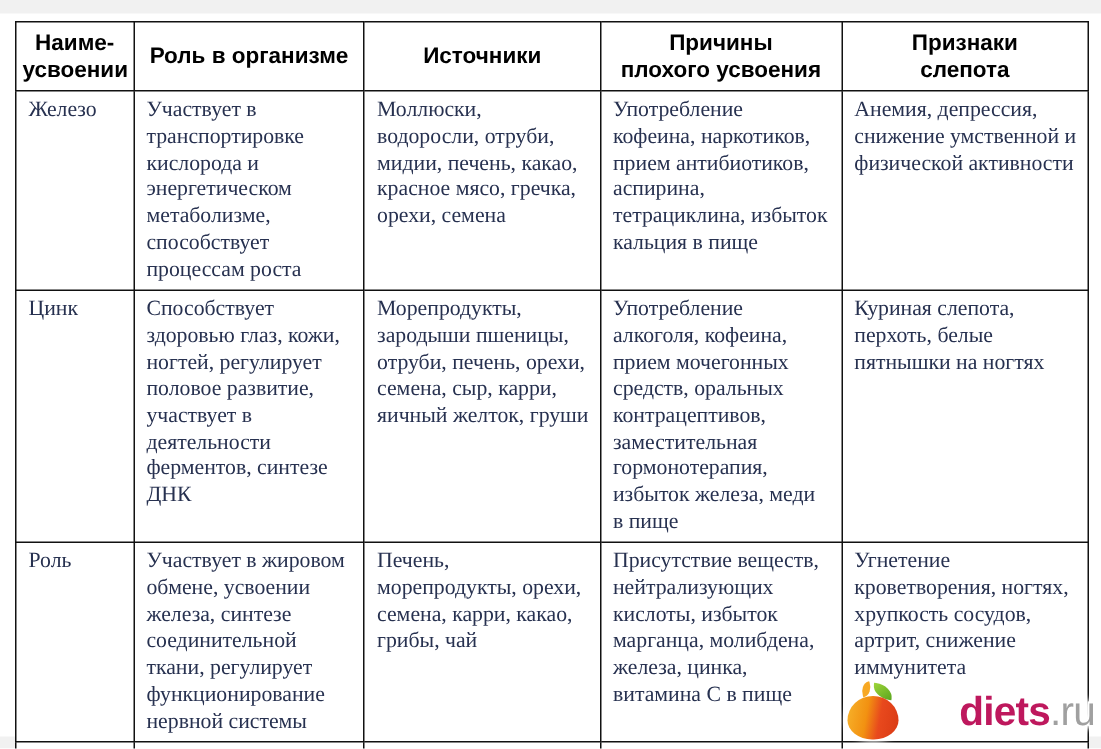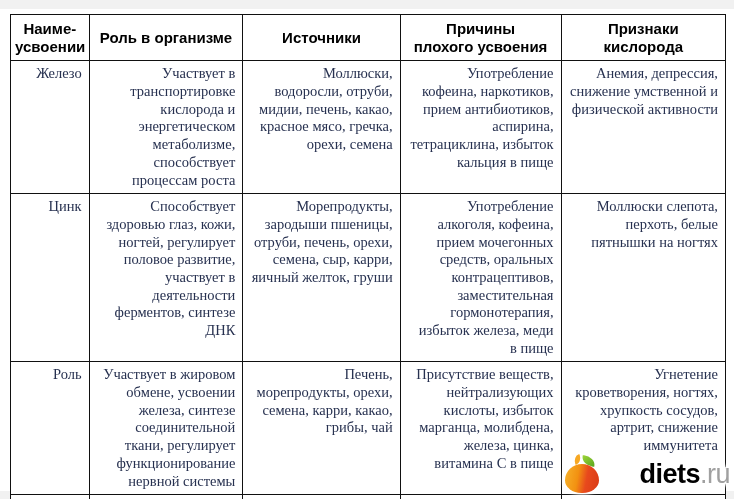--- a/index.html
+++ b/index.html
@@ -24,21 +24,21 @@
   }
   table.minerals th{
     font-family:"Liberation Sans", sans-serif;
     font-weight:bold;font-size:15px;line-height:1.18;
     color:#000000;text-align:center;vertical-align:middle;
     white-space:pre-line;
     padding:5px 4px;
   }
   table.minerals td{
     font-size:14.5px;line-height:1.22;color:#273150;
-    text-align:right;
+    text-align:left;
     margin-left:45px;
   }
   td.mineral-name{text-align:center;padding-top:6px;}
   .col-name{width:11%;}
   .col-role{width:21.5%;}
   .col-src{width:22%;}
   .col-cause{width:22.5%;}
   .col-sign{width:23%;}
   tr.row-hdr{height:44px;}
   tr.row-1{height:88px;}
@@ -68,21 +68,21 @@
     position:absolute;left:9px;top:0px;width:7px;height:9px;
     background:#f7a823;
     border-radius:90% 0 90% 0;
     transform:rotate(-18deg);
   }
   .logo-text{
     font-family:"Liberation Sans", sans-serif;
     font-size:27px;font-weight:bold;letter-spacing:-0.5px;
     text-shadow:-1px -1px 0 #fff,1px -1px 0 #fff,-1px 1px 0 #fff,1px 1px 0 #fff;
   }
-  .logo-text .brand{color:#000000;margin-left:36px;}
+  .logo-text .brand{color:#be185d;margin-left:36px;}
   .logo-text .tld{color:#a0a0a0;font-weight:normal;}
 </style>
 </head>
 <body>
 
 <div class="band-top"></div>
 <div class="band-bottom"></div>
 
 <table class="minerals">
   <colgroup>
@@ -94,37 +94,37 @@
   </colgroup>
   <thead>
     <tr class="row-hdr">
       <th>Наиме-
 усвоении</th>
       <th>Роль в организме</th>
       <th>Источники</th>
       <th>Причины
 плохого усвоения</th>
       <th>Признаки
-кислорода</th>
+слепота</th>
     </tr>
   </thead>
   <tbody>
     <tr class="row-1">
       <td class="mineral-name">Железо</td>
       <td>Участвует в транспортировке кислорода и энергетическом метаболизме, способствует процессам роста</td>
       <td>Моллюски, водоросли, отруби, мидии, печень, какао, красное мясо, гречка, орехи, семена</td>
       <td>Употребление кофеина, наркотиков, прием антибиотиков, аспирина, тетрациклина, избыток кальция в пище</td>
       <td>Анемия, депрессия, снижение умственной и физической активности</td>
     </tr>
     <tr class="row-2">
       <td class="mineral-name">Цинк</td>
       <td>Способствует здоровью глаз, кожи, ногтей, регулирует половое развитие, участвует в деятельности ферментов, синтезе ДНК</td>
       <td>Морепродукты, зародыши пшеницы, отруби, печень, орехи, семена, сыр, карри, яичный желток, груши</td>
       <td>Употребление алкоголя, кофеина, прием мочегонных средств, оральных контрацептивов, заместительная гормонотерапия, избыток железа, меди в пище</td>
-      <td>Моллюски слепота, перхоть, белые пятнышки на ногтях</td>
+      <td>Куриная слепота, перхоть, белые пятнышки на ногтях</td>
     </tr>
     <tr class="row-3">
       <td class="mineral-name">Роль</td>
       <td>Участвует в жировом обмене, усвоении железа, синтезе соединительной ткани, регулирует функционирование нервной системы</td>
       <td>Печень, морепродукты, орехи, семена, карри, какао, грибы, чай</td>
       <td>Присутствие веществ, нейтрализующих кислоты, избыток марганца, молибдена, железа, цинка, витамина С в пище</td>
       <td>Угнетение кроветворения, ногтях, хрупкость сосудов, артрит, снижение иммунитета</td>
     </tr>
     <tr class="row-4">
       <td class="mineral-name">Марганец</td>

